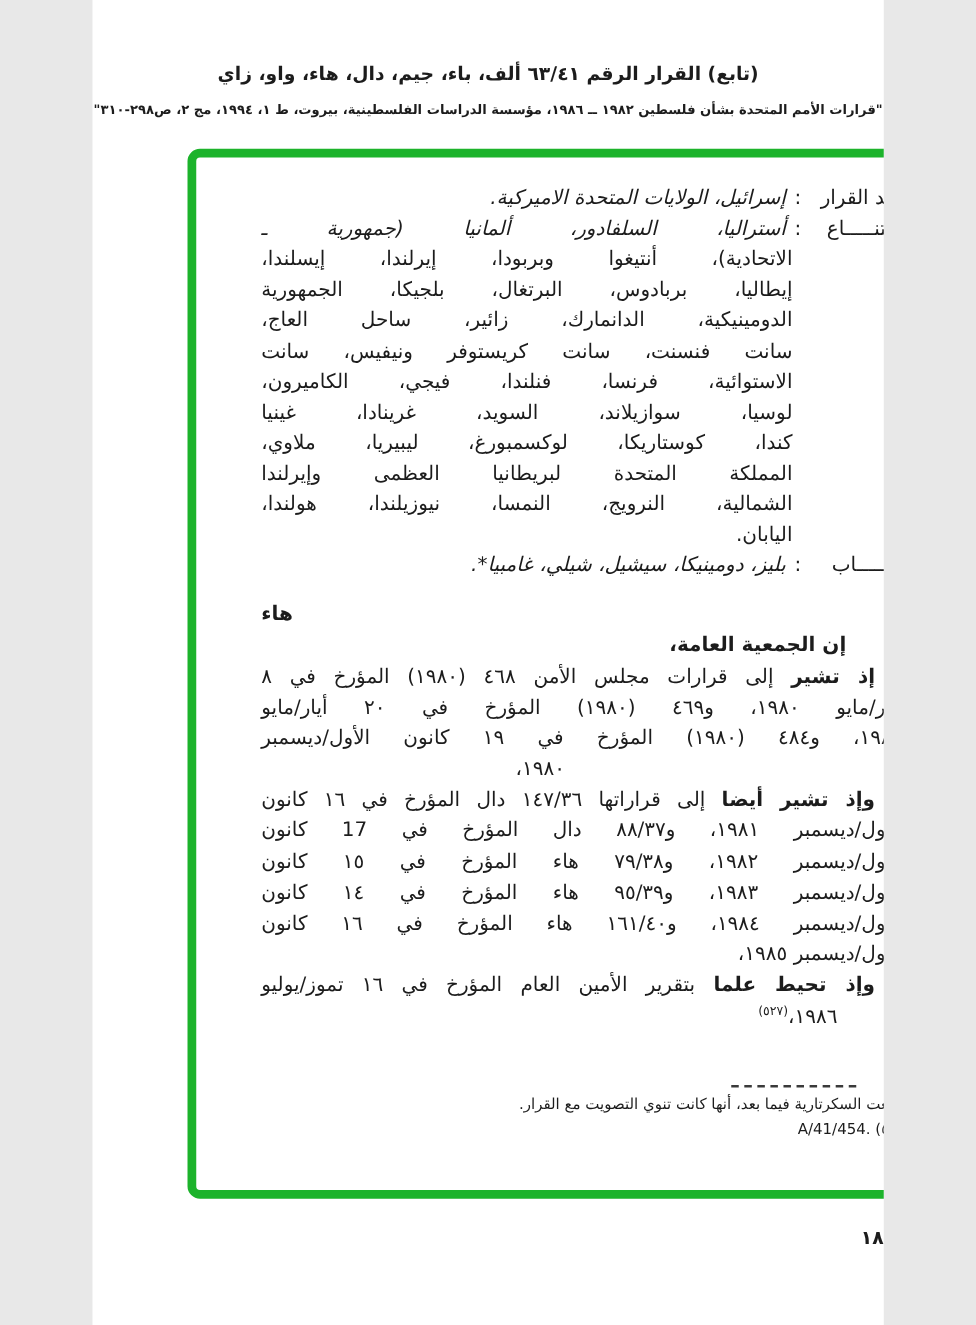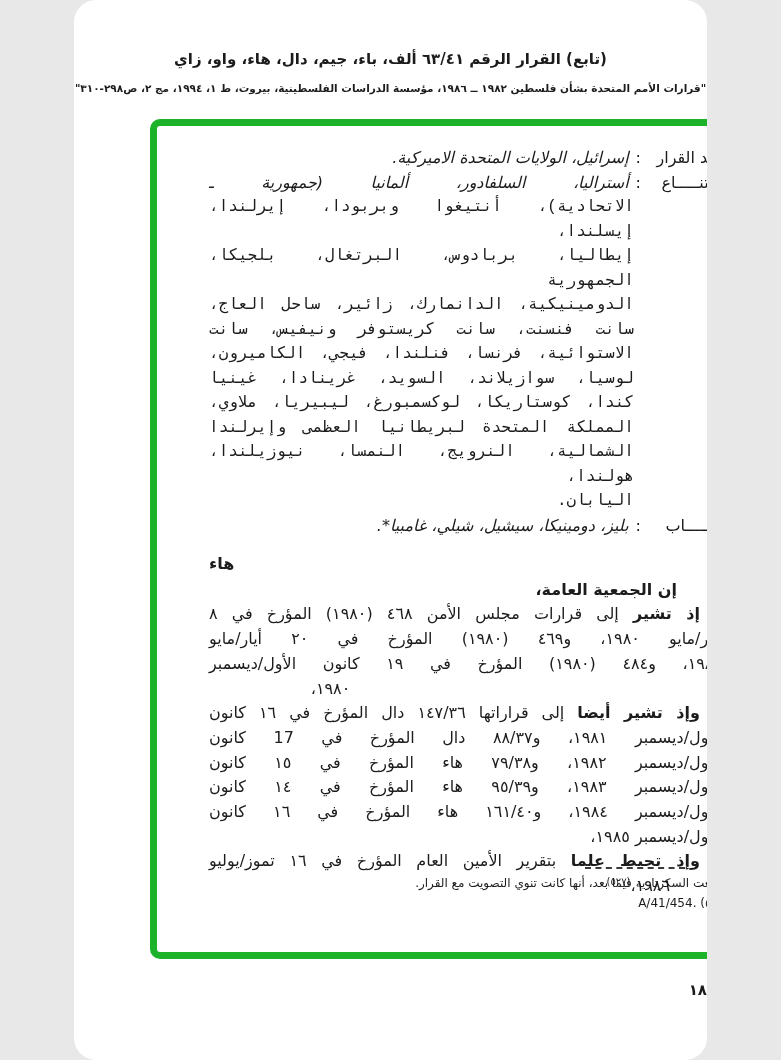--- a/index.html
+++ b/index.html
@@ -1,46 +1,46 @@
 <!DOCTYPE html>
 <html lang="ar"><head>
 <meta charset="utf-8">
 <style>
   html,body{margin:0;padding:0;background:#e8e8e8;}
   .page{position:relative;width:633px;height:1060px;background:#ffffff;margin:0 auto;
-        font-family:"DejaVu Sans",sans-serif;color:#1c1c1c;overflow:hidden;border-radius:22px;}
+        font-family:"DejaVu Sans",sans-serif;color:#1c1c1c;overflow:hidden;}
 
   
   .header{position:absolute;top:50px;left:0;right:0;text-align:center;direction:rtl;}
   .h1{font-size:15px;font-weight:bold;letter-spacing:0;}
   .h2{font-size:10.5px;font-weight:bold;margin-top:14px;}
 
   
   .green-box{position:absolute;left:76px;top:119px;width:612px;height:840px;
              box-sizing:border-box;border:7px solid #1cb32b;border-radius:10px;
              padding:20px 33px 0 52px;direction:rtl;}
 
   
   .vote-block{font-size:16px;line-height:24.5px;}
   .vote-row{display:flex;}
   .vote-label{width:76px;flex:0 0 auto;white-space:nowrap;}
   .vote-colon{flex:0 0 auto;padding:0 5px 0 7px;}
   .vote-text{flex:1 1 auto;text-align:right;font-style:italic;}
   .vote-text.just{text-align:justify;text-align-last:justify;}
-  .cont{margin-right:88px;text-align:justify;text-align-last:justify;font-family:Liberation Mono, monospace;}
+  .cont{margin-right:88px;text-align:justify;text-align-last:justify;}
   .cont.last{text-align-last:right;}
 
   
   .section{margin-top:14px;font-size:16px;line-height:24.7px;}
   .section-heading{text-align:left;font-weight:bold;margin-bottom:1px;}
   .intro{font-weight:bold;text-align:right;padding-left:0;padding-right:45px;}
   .bline{}
   .bline.jf{text-align:justify;text-align-last:justify;}
   .bline.ind{padding-right:22px;}
-  .bline.mid{text-align:center;padding-right:270px;}
+  .bline.mid{text-align:right;padding-right:270px;}
   .bline.right{text-align:right;}
   .bline.rind{padding-right:52px;}
   .lead{font-weight:bold;}
   sup{font-size:10px;line-height:0;}
 
   
   .footnotes{position:absolute;right:26px;left:45px;bottom:42px;direction:rtl;}
   .fn-sep{width:100px;border-top:2px dashed #3a3a3a;margin-right:44px;height:0;}
   .fn1{font-size:12px;line-height:17px;margin-top:5px;text-align:right;}
   .fn-star{font-weight:bold;font-size:14px;}

